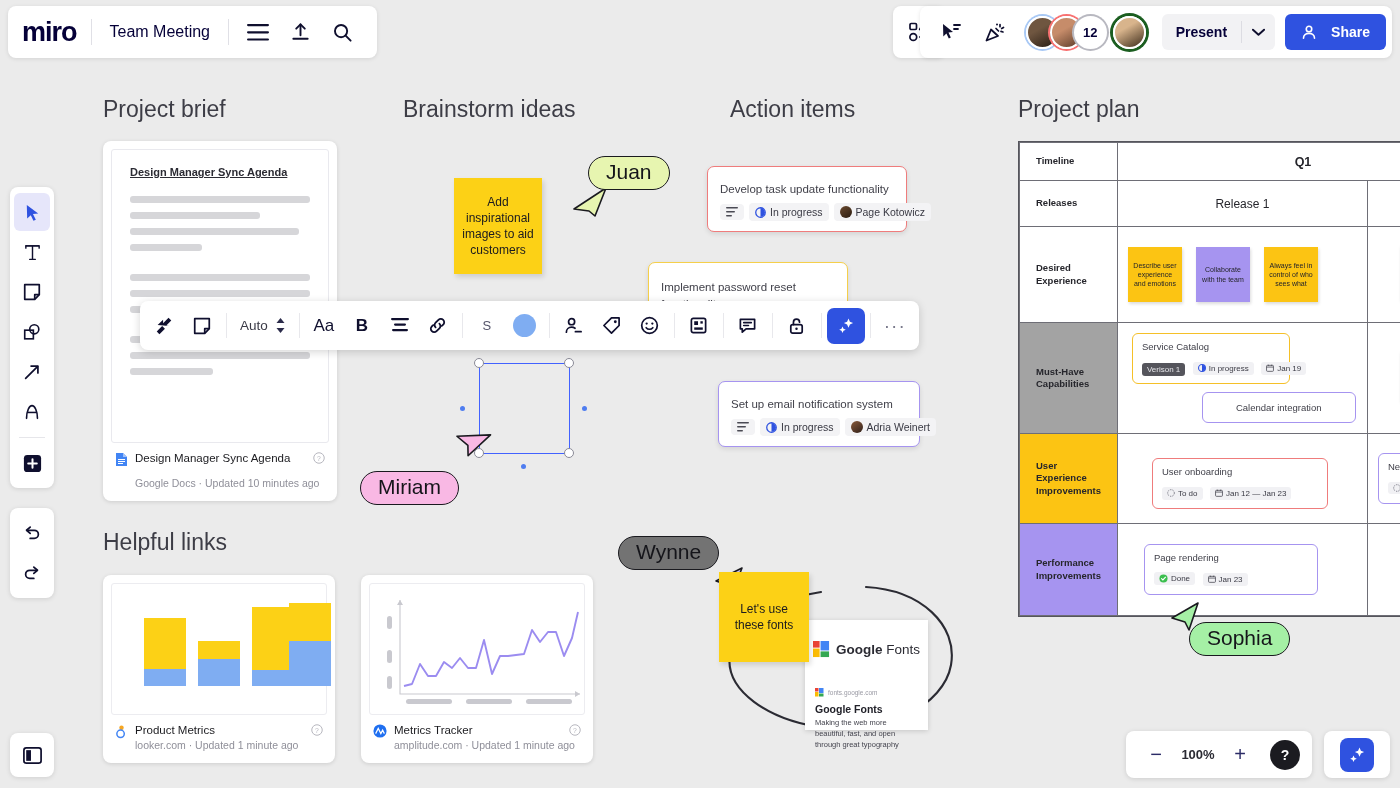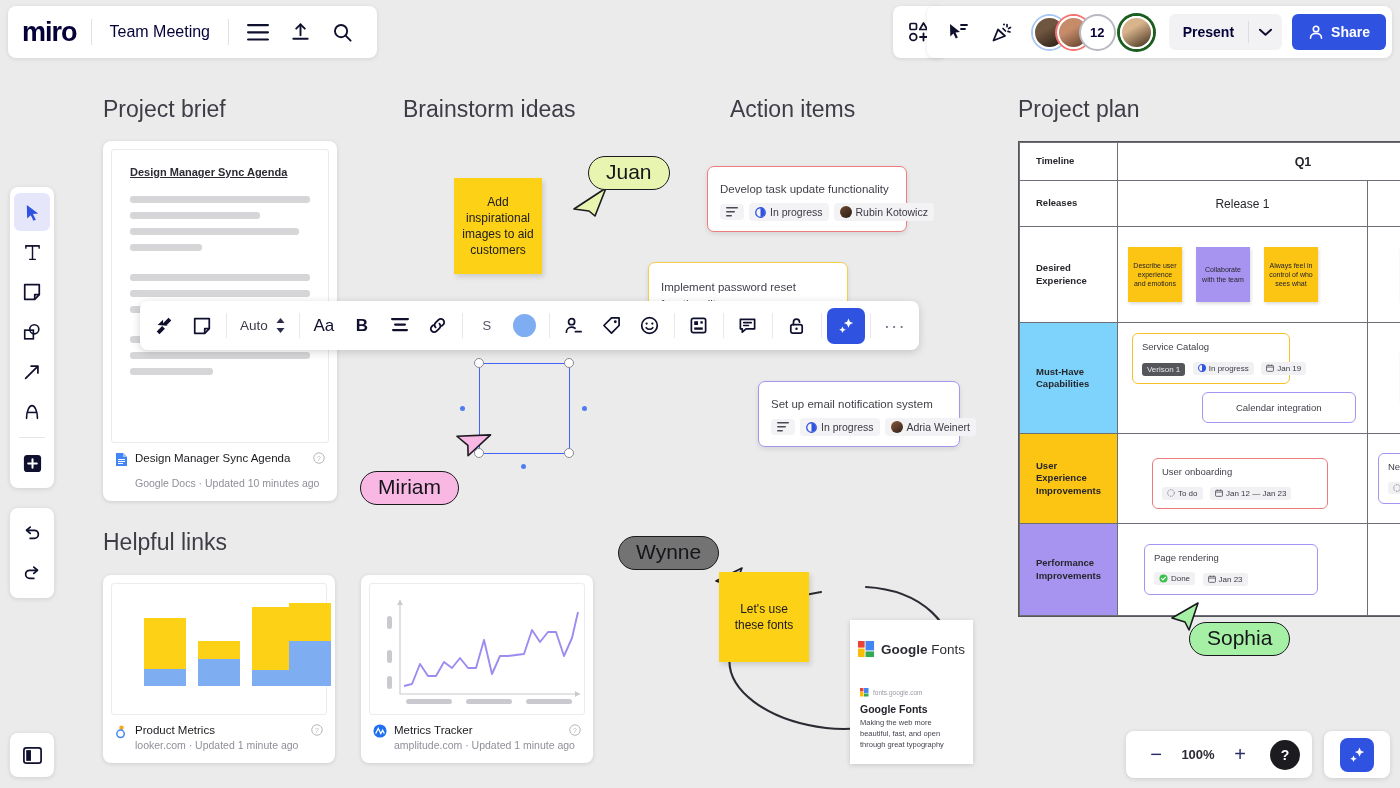--- a/index.html
+++ b/index.html
@@ -50,21 +50,21 @@
   .avatar.ring-green{ box-shadow: 0 0 0 3px #1b5e20; }
   .avatar.count { background: #fff; box-shadow: 0 0 0 2px #b8b8c0; }
   .present-btn {
     display:flex; align-items:center; height: 36px; border-radius: 6px;
     background: #f2f2f4; margin-left: 10px; overflow: hidden; cursor:pointer;
   }
   .present-btn .lbl { font-size: 14px; font-weight: 600; color: #050038; padding: 0 14px; }
   .present-btn .divd { width:1px;height:22px;background:#dcdce2; }
   .present-btn .chev { padding: 0 10px; display:flex;align-items:center; }
   .share-btn {
-    display:flex;align-items:center;gap:7px;height:36px;
+    display:flex;align-items:center;gap:14px;height:36px;
     background:#2f52e0;color:#fff;border-radius:6px;
     font-size:14px;font-weight:600;padding:16px 16px;margin-left:8px;cursor:pointer;
   }
 
   
   .lefttool {
     position:absolute; left:10px; top:187px; width:44px;
     background:#fff;border-radius:8px;box-shadow:0 1px 5px rgba(0,0,0,.12);
     padding:6px 0; display:flex;flex-direction:column;align-items:center;gap:2px;
   }
@@ -262,30 +262,30 @@
         </span>
         <span class="chip">
           <svg width="11" height="11" viewBox="0 0 12 12">
               <circle cx="6" cy="6" r="5.2" fill="none" stroke="#2f52e0" stroke-width="1.4"></circle>
               <path d="M6 1.2 A4.8 4.8 0 0 1 6 10.8 Z" fill="#2f52e0"></path>
             </svg>
           <span>In progress</span>
         </span>
         <span class="chip">
           <span class="av" style="background:linear-gradient(145deg,#6b4a2f,#2b1c10)"></span>
-          <span>Rubin Kotowicz</span>
+          <span>Page Kotowicz</span>
         </span>
       </div>
     </div>
 
     <div class="taskcard" style="left:648px;top:262px;width:200px;border:1.6px solid #f5cf4a;box-shadow:0 2px 5px rgba(0,0,0,.10);">
       <div class="tt" style="margin-bottom:18px;line-height:1.45;">Implement password reset functionality</div>
     </div>
 
-    <div class="taskcard" style="left:758px;top:381px;width:202px;border:1.6px solid #a694f0;box-shadow:0 2px 5px rgba(0,0,0,.10);">
+    <div class="taskcard" style="left:718px;top:381px;width:202px;border:1.6px solid #a694f0;box-shadow:0 2px 5px rgba(0,0,0,.10);">
       <div class="tt">Set up email notification system</div>
       <div class="chips">
         <span class="chip">
           <svg width="12" height="10" viewBox="0 0 12 10">
               <rect y="0" width="12" height="1.6" rx=".8" fill="#4a4a54"></rect>
               <rect y="4" width="9" height="1.6" rx=".8" fill="#4a4a54"></rect>
               <rect y="8" width="6" height="1.6" rx=".8" fill="#4a4a54"></rect>
             </svg>
         </span>
         <span class="chip">
@@ -382,21 +382,21 @@
 
     <div class="curlabel" style="left:618px;top:536px;background:#737373;">Wynne</div>
     <svg class="curarrow" style="left:712px;top:565px;" width="36" height="32" viewBox="0 0 36 32">
       <path d="M30 3 L4 16 L16 20 L20 28 Z" fill="#cfc4f5" stroke="#1a1a1f" stroke-width="1.6" stroke-linejoin="round"></path>
     </svg>
 
     <svg style="position:absolute;left:716px;top:570px;" width="250" height="190" viewBox="0 0 250 190">
       <path d="M150 17 C205 20 242 55 235 95 C228 135 170 165 110 158 C52 151 8 120 14 84 C19 52 62 28 105 22" fill="none" stroke="#2b2b33" stroke-width="2.1" stroke-linecap="round"></path>
     </svg>
 
-    <div style="position:absolute;left:850px;top:620px;width:123px;height:144px;background:#fff;box-shadow:0 1px 5px rgba(0,0,0,.16);">
+    <div style="position:absolute;left:805px;top:620px;width:123px;height:110px;background:#fff;box-shadow:0 1px 5px rgba(0,0,0,.16);">
       <div style="display:flex;align-items:center;justify-content:center;gap:6px;height:58px;">
         <svg width="17" height="17" viewBox="0 0 18 18">
           <rect x="0" y="0" width="7" height="7" fill="#ea4335"></rect>
             <rect x="8" y="0" width="9" height="10" fill="#4285f4"></rect>
           <rect x="0" y="8" width="7" height="9" fill="#fbbc04"></rect>
             <rect x="8" y="11" width="9" height="6" fill="#34a853"></rect>
         </svg>
         <span style="font-size:13.5px;color:#2b2b33;"><b>Google</b> <span>Fonts</span></span>
       </div>
       <div style="padding:10px 10px 0;">
@@ -453,21 +453,21 @@
               <div class="mini-sticky" style="width:54px;height:55px;background:#fcc413;">
                     <span>Always feel in control of who sees what</span>
                   </div>
             </div>
           </td>
           <td style="padding:0 0 0 32px;">
             <div class="mini-sticky" style="width:54px;height:55px;background:#fcc413;"></div>
           </td>
         </tr>
         <tr>
-          <td style="background:#7dd3fc;">
+          <td style="background:#a3a3a3;">
                 <div class="rowhead">Must-Have Capabilities</div>
               </td>
           <td style="height:104px;padding:10px 0 10px 0;position:relative;">
             <div class="card-item" style="border:1.8px solid #f5c028;margin-left:14px;width:158px;">
               <div class="ct">Service Catalog</div>
               <div style="white-space:nowrap;">
                 <span class="mchip dark">
                       <span>Verison 1</span>
                     </span>
                 <span class="mchip">

